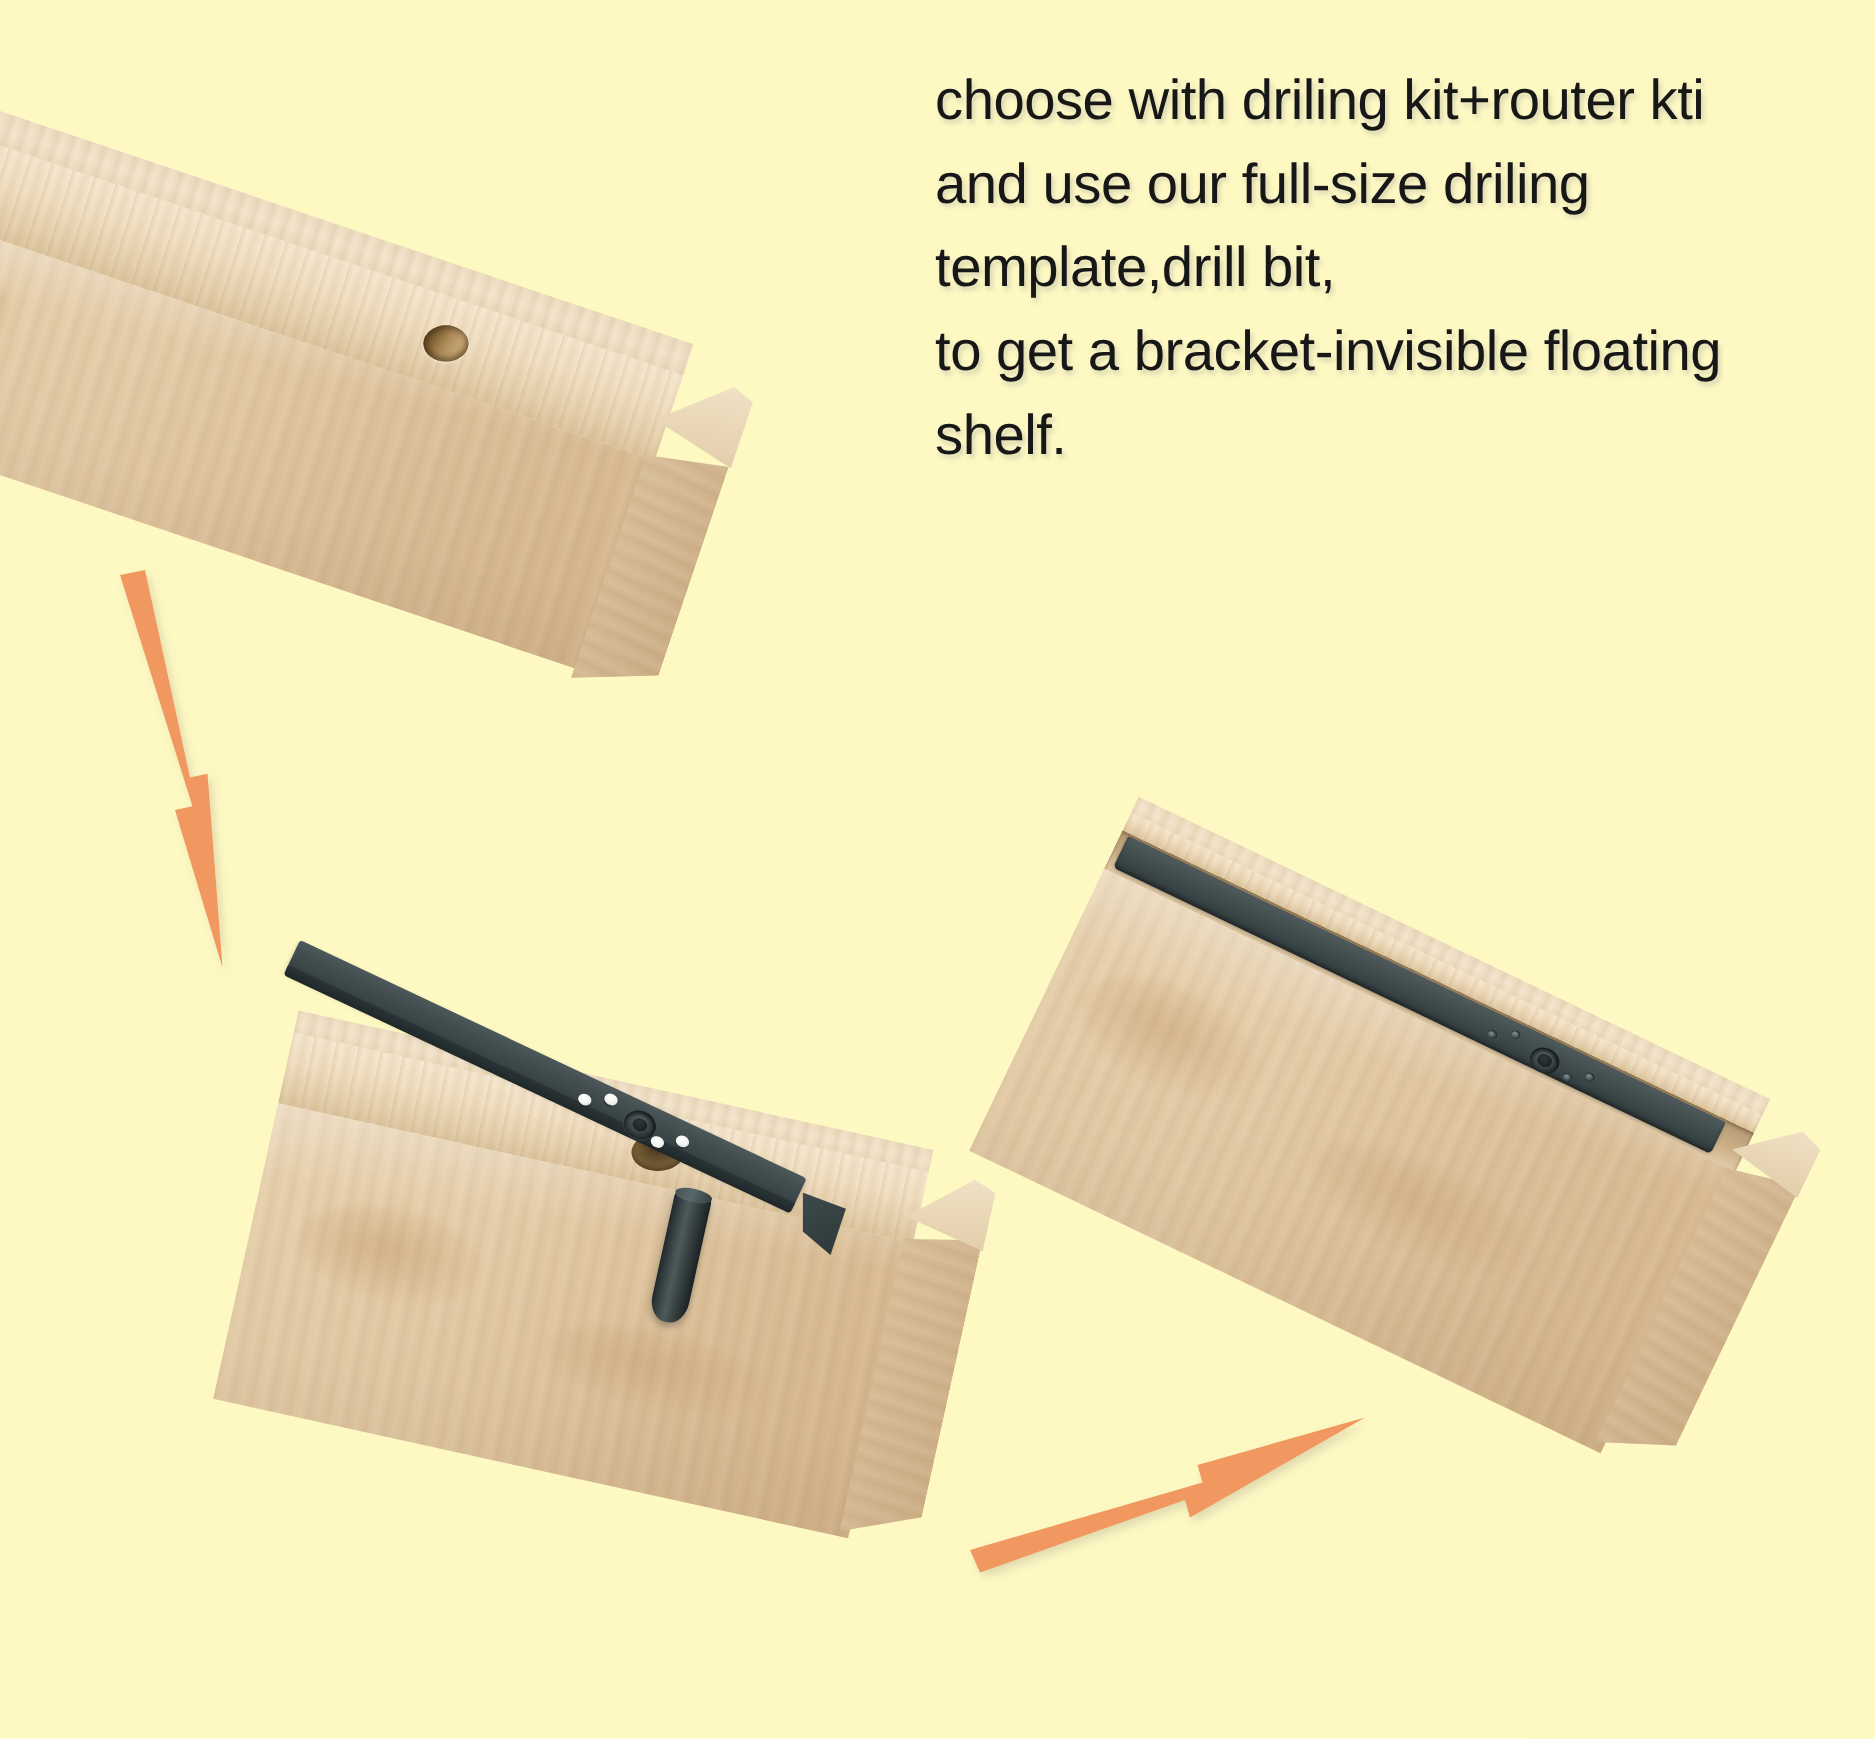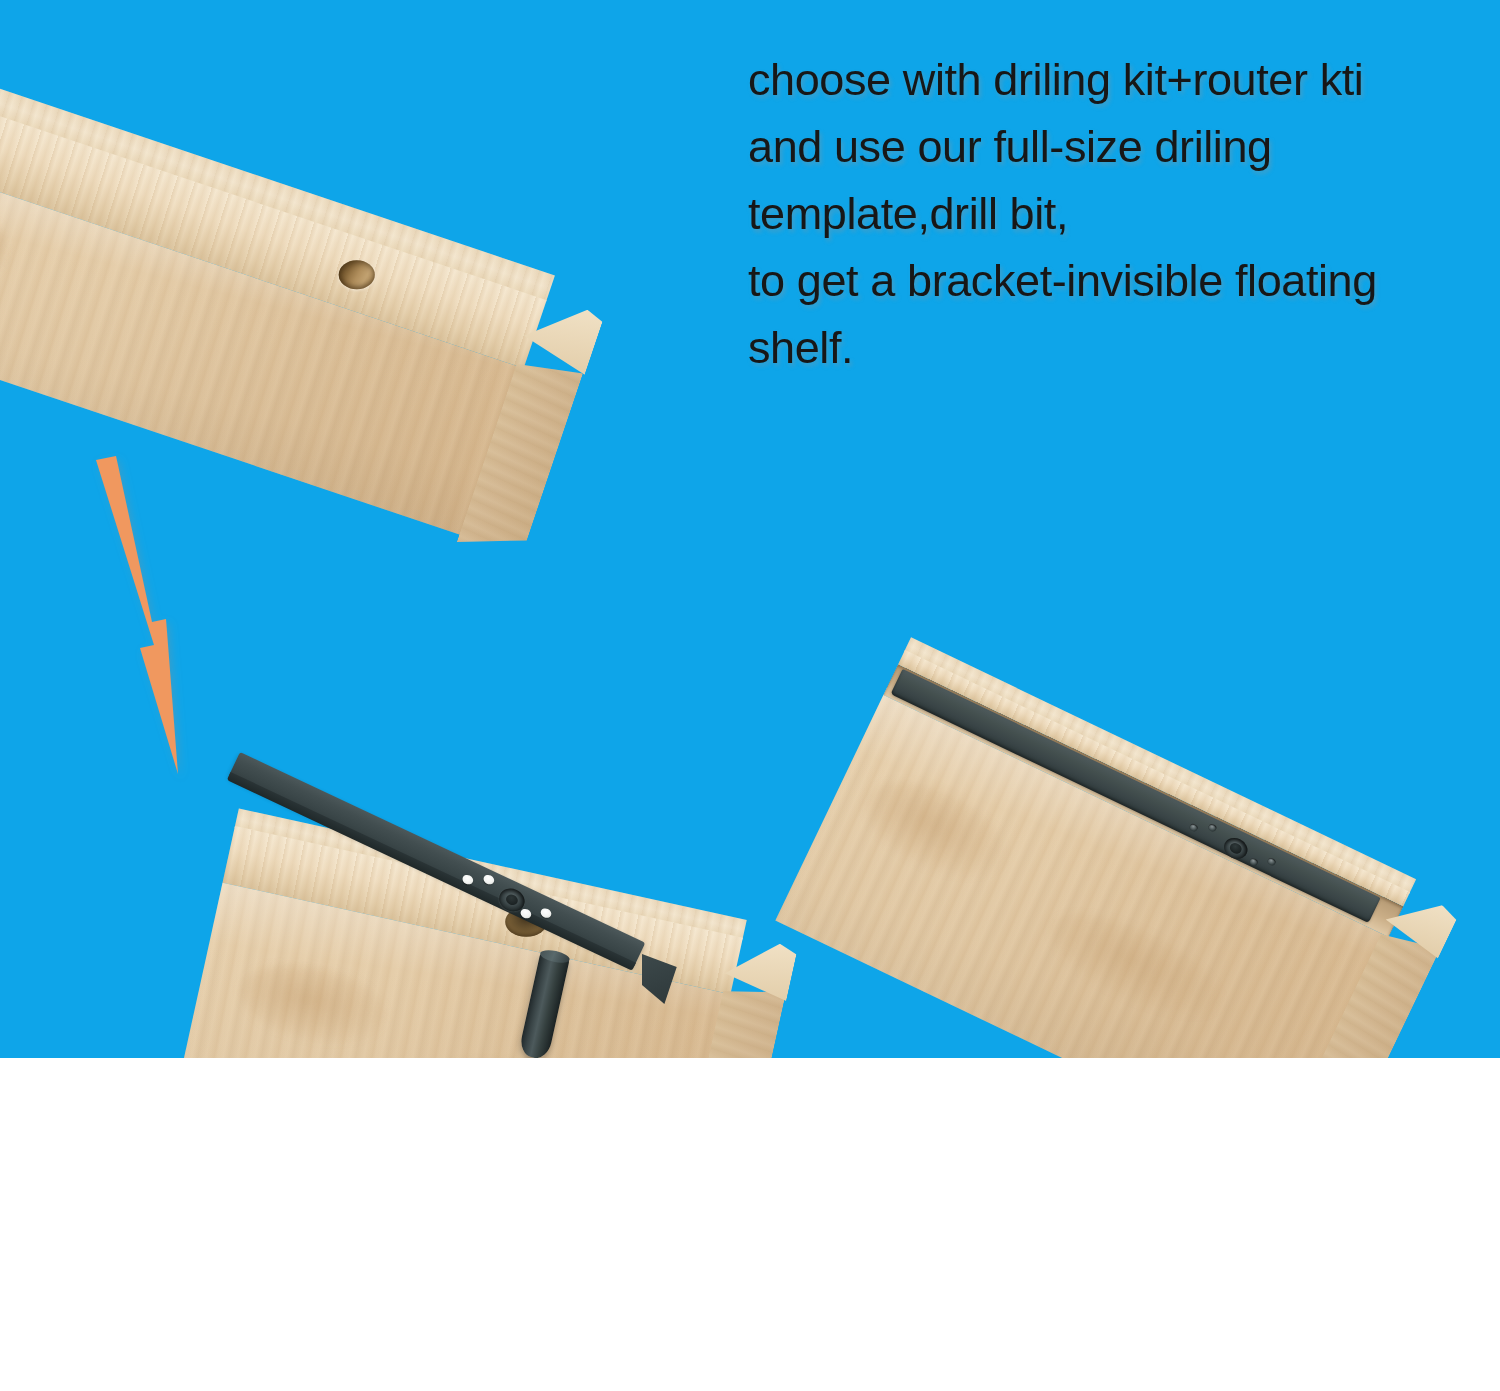--- a/index.html
+++ b/index.html
@@ -6,22 +6,22 @@
     margin: 0;
     padding: 0;
     background: #ffffff;
   }
   body {
     font-family: "Liberation Sans", sans-serif;
   }
   #stage {
     position: relative;
     width: 1500px;
-    height: 1058px;
-    background: #0ea5e9;
+    height: 1391px;
+    background: #fef9c3;
     overflow: hidden;
   }
 
   
   #instructions {
     position: absolute;
     left: 748px;
     top: 46px;
     width: 730px;
     font-family: "Liberation Sans", sans-serif;

